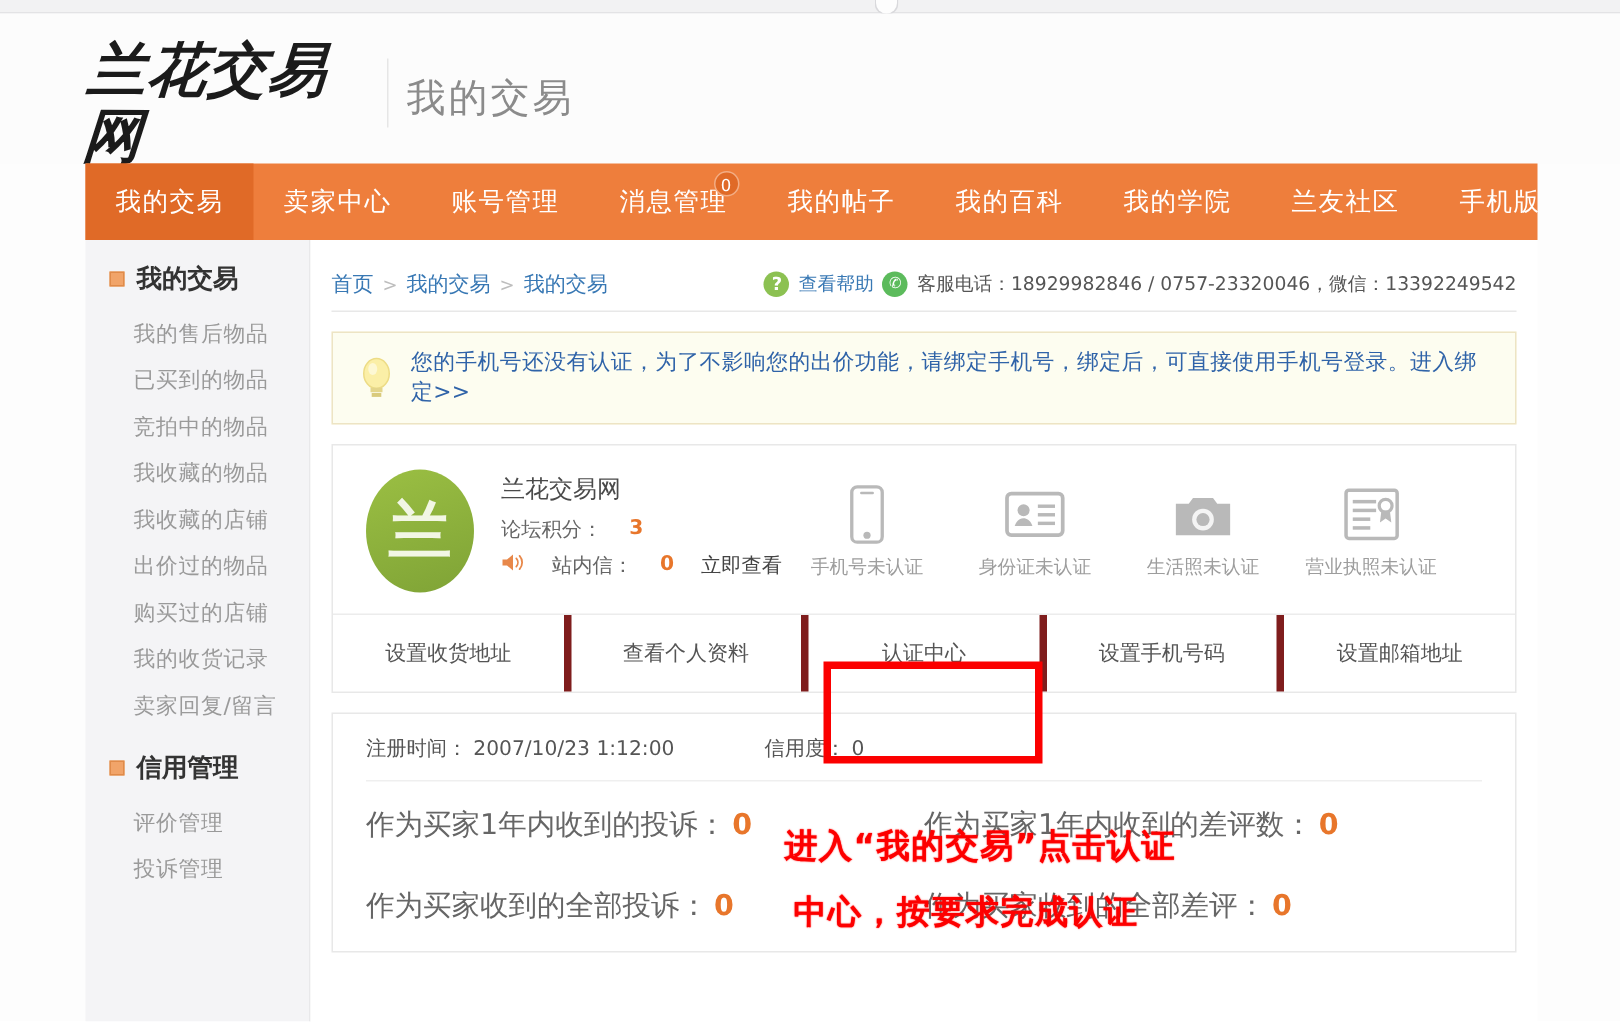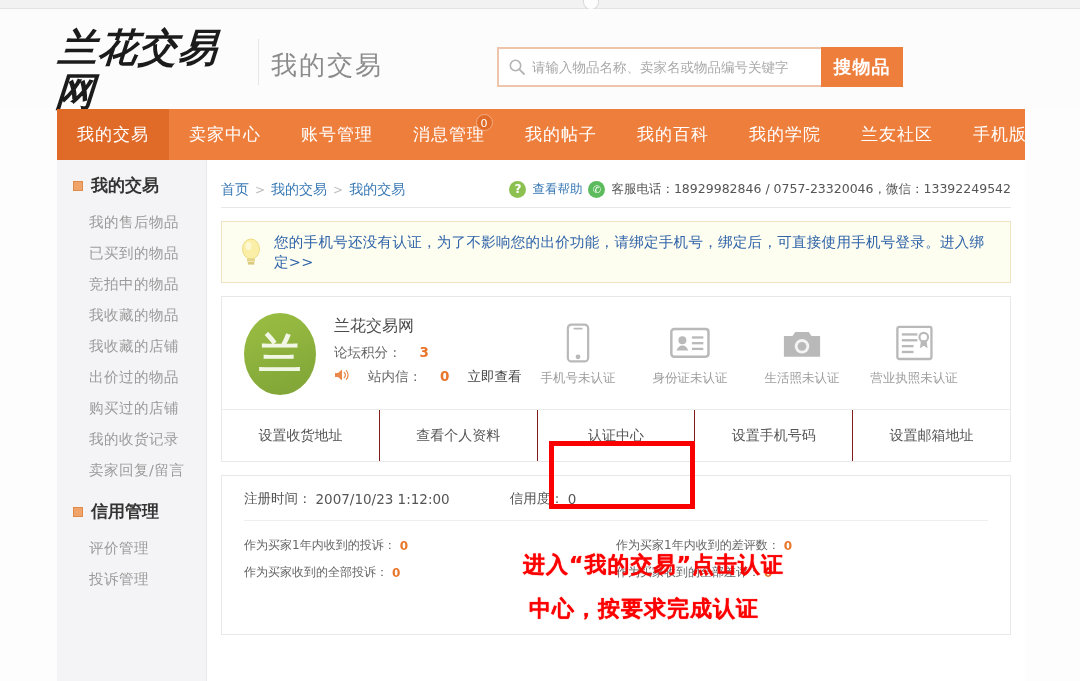--- a/index.html
+++ b/index.html
@@ -203,37 +203,37 @@
   }
   .verify-ico { height: 44px; display: flex; align-items: center; justify-content: center; }
   .verify-label { font-size: 12.5px; color: #9d9d9d; margin-top: 5px; }
 
   .card-actions {
     display: flex; border-top: 1px solid #ececec; height: 52px;
   }
   .action {
     flex: 1; display: flex; align-items: center; justify-content: center;
     font-size: 14px; color: #555; cursor: pointer;
-    border-left: 1px solid #7f1d1d;
+    border-left: 5px solid #7f1d1d;
   }
   .action:first-child { border-left: none; }
 
   
   .stats {
     margin-top: 13px; border: 1px solid #e8e8e8;
     padding: 14px 22px 10px 22px; height: 160px;
   }
   .stats-head {
     display: flex; gap: 60px; font-size: 13.5px; color: #555;
     padding-bottom: 12px; border-bottom: 1px solid #efefef;
   }
   .stats-grid {
     display: grid; grid-template-columns: 1fr 1fr;
-    row-gap: 10px; padding-top: 16px;
-    font-size: 12px; color: #666;
+    row-gap: 28px; padding-top: 16px;
+    font-size: 19px; color: #666;
   }
   .stat-cell { display: flex; align-items: center; gap: 4px; }
 
   
   .hl-box {
     position: absolute; left: 549px; top: 441px;
     width: 146px; height: 68px;
     border: 5px solid #fb0000; pointer-events: none;
   }
   .annot {
@@ -254,32 +254,20 @@
   <div class="top-notch"></div>
 
   <div class="header">
     <div class="logo-wrap">
       <div class="logo-cn">兰花交易网</div>
       <div class="logo-url">www.hmlan.com</div>
     </div>
     <div class="header-divider"></div>
     <div class="page-subtitle">我的交易</div>
 
-    <div class="search-box">
-      <div class="search-field">
-        <span class="search-icon">
-          <svg viewBox="0 0 18 18" width="18" height="18">
-            <circle cx="7.5" cy="7.5" r="5.2" fill="none" stroke="#b4b4b4" stroke-width="1.6"></circle>
-            <line x1="11.4" y1="11.4" x2="16" y2="16" stroke="#b4b4b4" stroke-width="1.8" stroke-linecap="round"></line>
-          </svg>
-        </span>
-        <input class="search-input" type="text" placeholder="请输入物品名称、卖家名或物品编号关键字" style="">
-      </div>
-      <button class="search-btn">搜物品</button>
-    </div>
   </div>
 
   <div class="navbar">
     <div class="nav-item active">
       <span>我的交易</span>
     </div>
     <div class="nav-item">
       <span>卖家中心</span>
     </div>
     <div class="nav-item">

